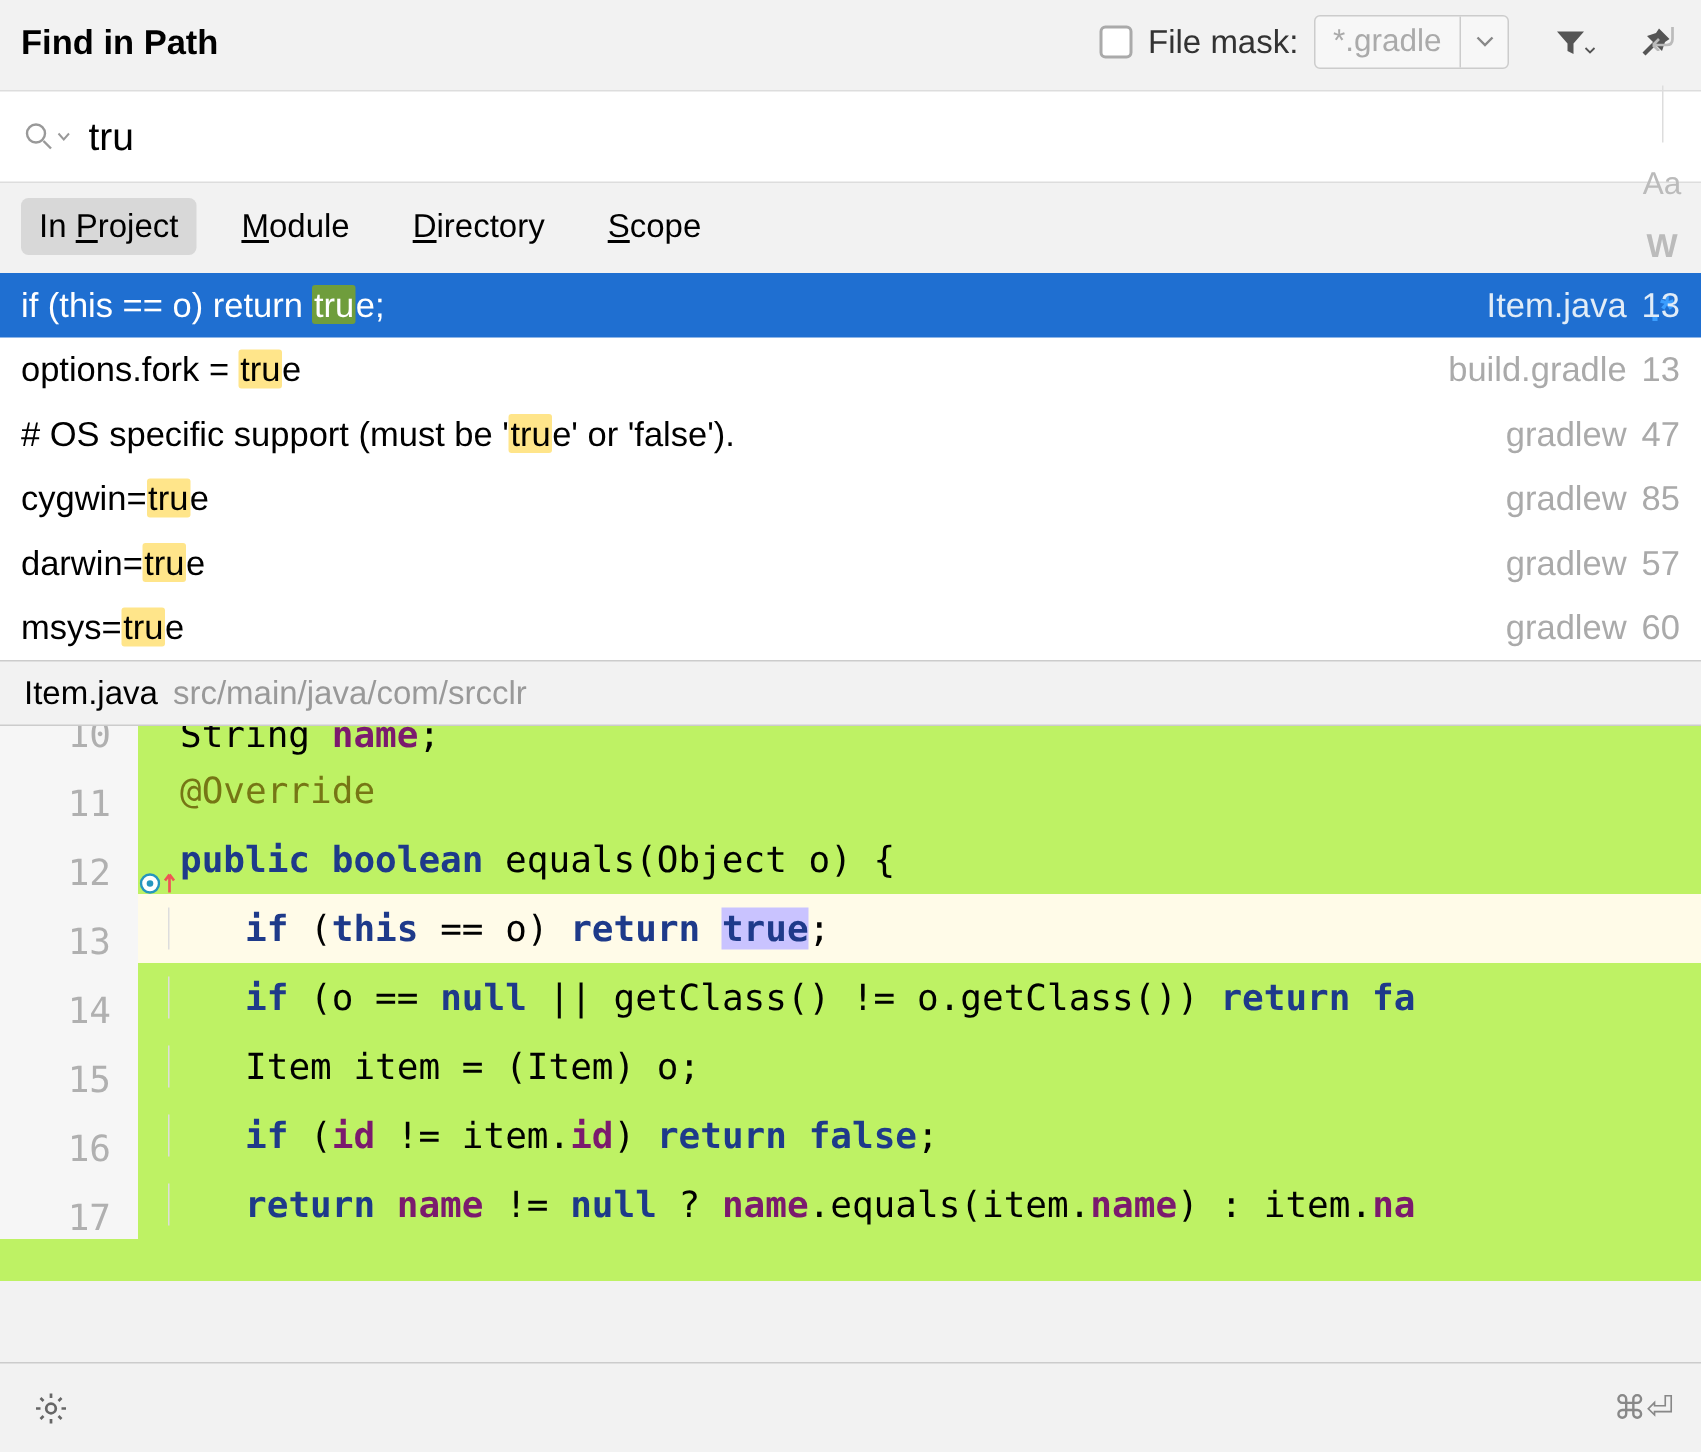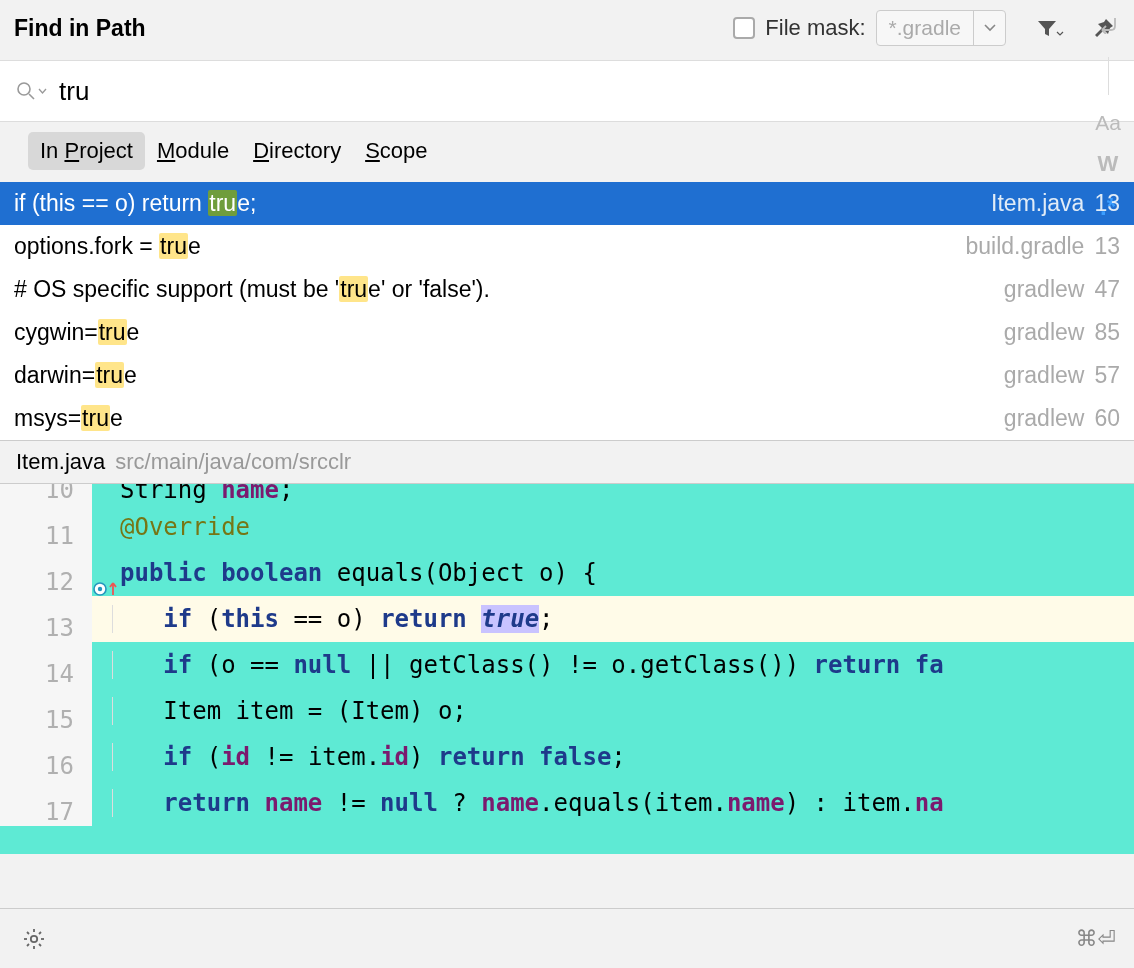--- a/index.html
+++ b/index.html
@@ -46,21 +46,21 @@
   flex: 1; border: none; outline: none; font-size: 26px; padding: 0 6px;
   font-family: inherit; color: #000;
 }
 .search-input::placeholder { color: #ccc; }
 .right-icons { display: flex; align-items: center; gap: 16px; flex-direction: column; }
 .sep { width: 1px; height: 38px; background: #ddd; }
 .opt-icon { color: #bbb; font-size: 20px; cursor: pointer; display:flex; align-items:center; justify-content:center; width:28px; }
 .opt-icon.active { color: #3b9eff; }
 
 .tabs {
-  display: flex; padding: 10px 14px 12px 28px;
+  display: flex; gap: 18px; padding: 10px 14px 12px 14px;
 }
 .tab {
   font-size: 22px; padding: 6px 12px; border-radius: 5px; cursor: pointer;
 }
 .tab.active { background: #d8d8d8; }
 .tab .u { text-decoration: underline; }
 
 .results { background: #fff; }
 .result-row {
   display: flex; align-items: center; justify-content: space-between;
@@ -73,37 +73,37 @@
 .hl { background: #ffe58a; border-radius: 2px; padding: 0 1px; }
 .result-row.selected .hl { background: #6f9d3c; }
 
 .preview-header {
   background: #f2f2f2; border-top: 1px solid #ccc; border-bottom: 1px solid #ccc;
   padding: 8px 16px; font-size: 22px; display: flex; gap: 10px;
 }
 .preview-header .path { color: #999; }
 
 .code-area {
-  background: #5eead4; font-family: "Menlo", "Consolas", monospace; font-size: 24px;
+  background: #bef264; font-family: "Menlo", "Consolas", monospace; font-size: 24px;
   overflow: hidden; height: 370px;
 }
 .code-line { display: flex; height: 46px; align-items: center; }
 .gutter {
   width: 92px; text-align: right; padding-right: 18px; color: #b0b0b0;
   background: #f6f6f6; position: relative; height: 100%;
   display: flex; align-items: flex-end; justify-content: flex-end;
   flex-shrink: 0;
 }
 .gutter-icons { position: absolute; right: -26px; display: flex; gap: 1px; }
 .code-content { padding-left: 28px; white-space: pre; position: relative; }
 .kw { color: #1e3a8a; font-weight: 700; }
 .ann { color: #767615; }
 .fld { color: #7b1a6e; font-weight: 700; }
 .hl-line { background: #fffbe8; }
-.hl-word { background: #c9c3ff; font-style: italic; }
+.hl-word { background: #c9c3ff; }
 .vline { position: absolute; left: 20px; top: 0; bottom: 0; width: 1px; background: #ddd; }
 
 .footer {
   position: absolute; bottom: 0; left: 0; right: 0; height: 60px;
   background: #f2f2f2; border-top: 1px solid #ccc;
   display: flex; align-items: center; padding: 0 18px; gap: 14px;
 }
 .open-btn {
   background: #fff; border: 1px solid #bbb; border-radius: 6px;
   padding: 10px 22px; font-size: 21px; cursor: pointer;

